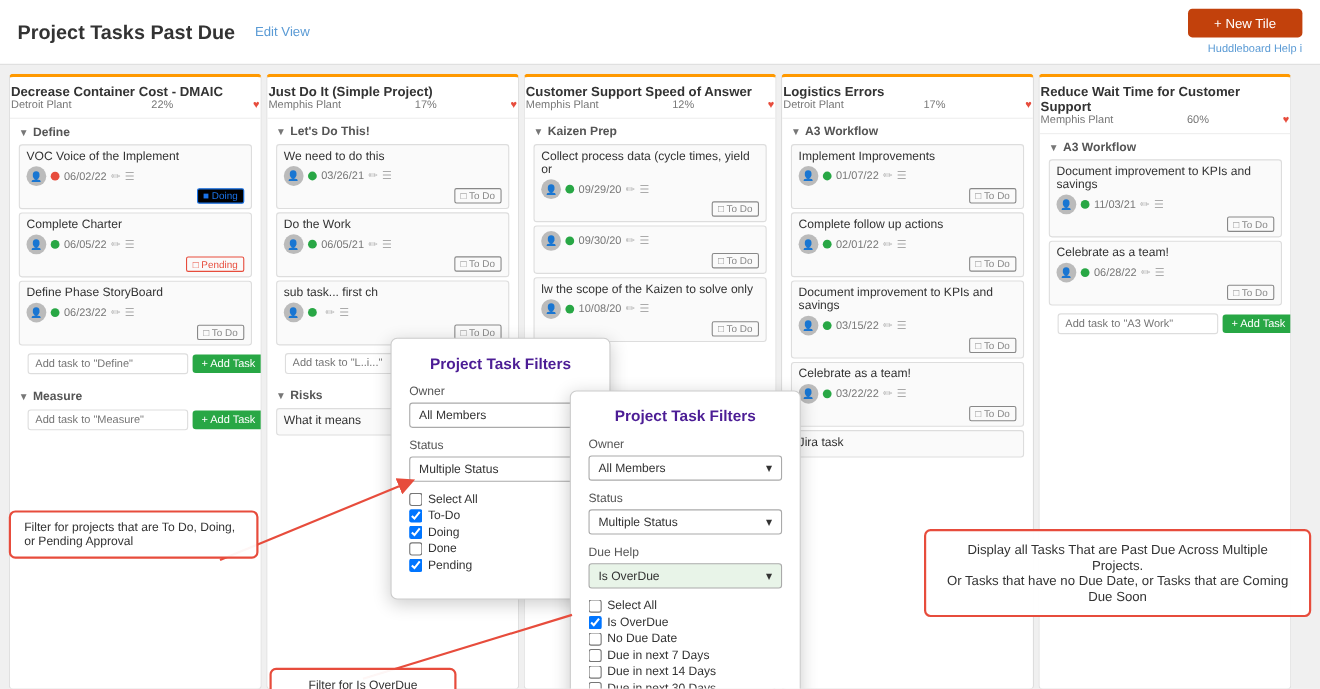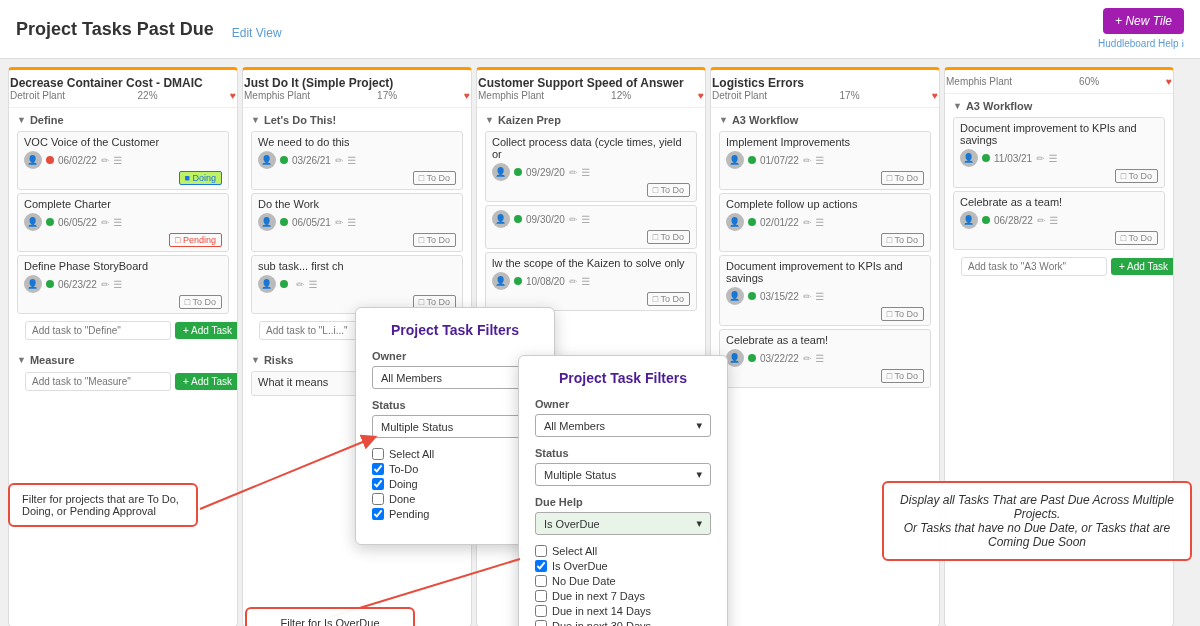--- a/index.html
+++ b/index.html
@@ -2,21 +2,21 @@
 <html><head>
   <meta charset="utf-8">
   <style>
     * { box-sizing: border-box; margin: 0; padding: 0; }
     body { font-family: Arial, sans-serif; background: #f0f0f0; font-size: 12px; width: 1200px; height: 626px; overflow: hidden; }
 
     
     .header { background: #fff; padding: 8px 16px; display: flex; align-items: center; justify-content: space-between; border-bottom: 1px solid #ddd; }
     .header-title { font-size: 18px; font-weight: bold; color: #333; }
     .header-edit { color: #5b9bd5; font-size: 12px; margin-left: 10px; cursor: pointer; }
-    .new-tile-btn { background: #a21caf; color: #fff; border: none; padding: 6px 12px; border-radius: 4px; cursor: pointer; font-size: 12px; font-style: italic; }
+    .new-tile-btn { background: #c2410c; color: #fff; border: none; padding: 6px 24px; border-radius: 4px; cursor: pointer; font-size: 12px; }
     .huddleboard-help { font-size: 10px; color: #5b9bd5; text-align: right; display: block; }
 
     
     .board { display: flex; gap: 4px; padding: 8px; height: calc(626px - 50px); overflow: hidden; position: relative; }
 
     
     .column { background: #fff; border: 1px solid #ddd; border-top: 3px solid #f90; border-radius: 4px; width: 230px; min-width: 230px; display: flex; flex-direction: column; overflow: hidden; }
     .column-header { padding: 6px 1px; border-bottom: 1px solid #eee; }
     .column-title { font-weight: bold; font-size: 12px; color: #333; }
     .column-meta { font-size: 10px; color: #777; display: flex; justify-content: space-between; align-items: center; }
@@ -33,56 +33,56 @@
     .task-meta { display: flex; align-items: center; gap: 4px; font-size: 10px; color: #777; }
     .avatar { width: 18px; height: 18px; border-radius: 50%; background: #bbb; display: inline-flex; align-items: center; justify-content: center; font-size: 9px; color: #fff; flex-shrink: 0; }
     .status-dot { width: 8px; height: 8px; border-radius: 50%; display: inline-block; }
     .dot-green { background: #28a745; }
     .dot-red { background: #e74c3c; }
     .task-date { font-size: 10px; color: #777; }
     .edit-icon { color: #aaa; font-size: 10px; }
     .task-status { display: flex; align-items: center; gap: 3px; justify-content: flex-end; margin-top: 2px; }
     .status-badge { font-size: 9px; padding: 1px 5px; border-radius: 2px; border: 1px solid; }
     .badge-todo { color: #888; border-color: #888; }
-    .badge-doing { color: #1a73e8; border-color: #1a73e8; background: #bef264; }
+    .badge-doing { color: #1a73e8; border-color: #1a73e8; background: #000000; }
     .badge-pending { color: #e74c3c; border-color: #e74c3c; }
 
     
     .add-task-row { display: flex; gap: 4px; align-items: center; padding: 4px 8px; }
     .add-task-input { border: 1px solid #ddd; padding: 3px 6px; font-size: 10px; flex: 1; border-radius: 3px; }
     .add-task-btn { background: #28a745; color: #fff; border: none; padding: 3px 8px; border-radius: 3px; font-size: 10px; cursor: pointer; white-space: nowrap; }
 
     
     .overlay { position: absolute; z-index: 100; }
 
     
     .filter-popup { background: #fff; border: 1px solid #ccc; border-radius: 6px; box-shadow: 0 4px 16px rgba(0,0,0,0.2); padding: 14px 16px; width: 200px; }
     .filter-popup-title { font-size: 14px; font-weight: bold; color: #4c1d95; text-align: center; margin-bottom: 12px; }
-    .filter-label { font-size: 11px; color: #555; margin-bottom: 4px; font-weight: bold; }
+    .filter-label { font-size: 11px; color: #555; margin-bottom: 4px; font-weight: normal; }
     .filter-dropdown { width: 100%; border: 1px solid #aaa; border-radius: 3px; padding: 4px 8px; font-size: 11px; background: #fff; color: #333; margin-bottom: 10px; cursor: pointer; display: flex; justify-content: space-between; align-items: center; }
     .filter-checkbox-group { margin-bottom: 10px; }
     .filter-checkbox-item { display: flex; align-items: center; gap: 5px; font-size: 11px; color: #333; margin-bottom: 3px; }
     .filter-checkbox-item input[type="checkbox"] { width: 12px; height: 12px; }
 
     
     .annotation-box { position: absolute; border: 2px solid #e74c3c; border-radius: 6px; background: rgba(255,255,255,0.95); padding: 8px 12px; font-size: 11px; color: #333; z-index: 200; }
 
     
     .filter-popup2 { background: #fff; border: 1px solid #ccc; border-radius: 6px; box-shadow: 0 4px 16px rgba(0,0,0,0.2); padding: 14px 16px; width: 210px; }
 
     
     .display-annotation { background: rgba(255,255,255,0.95); border: 2px solid #e74c3c; border-radius: 6px; padding: 10px 14px; font-size: 12px; color: #333; text-align: center; z-index: 200; position: absolute; }
 
     .column-body { overflow-y: auto; flex: 1; padding-bottom: 4px; }
   </style>
 </head>
 <body>
 
 <div class="header">
-  <div style="display:flex;align-items:flex-end;gap:8px;">
+  <div style="display:flex;align-items:center;gap:8px;">
     <span class="header-title">Project Tasks Past Due</span>
     <span class="header-edit">Edit View</span>
   </div>
   <div style="display:flex;flex-direction:column;align-items:flex-end;gap:2px;">
     <button class="new-tile-btn">+ New Tile</button>
     <span class="huddleboard-help">Huddleboard Help ℹ</span>
   </div>
 </div>
 
 <div class="board">
@@ -97,21 +97,21 @@
       </div>
     </div>
     <div class="column-body">
 
       <div class="section">
         <div class="section-title">
           <span class="chevron">▼</span>
           <span>Define</span>
         </div>
         <div class="task-card">
-          <div class="task-name">VOC Voice of the Customer</div>
+          <div class="task-name">VOC Voice of the Implement</div>
           <div class="task-meta">
             <div class="avatar">👤</div>
             <span class="status-dot dot-red"></span>
             <span class="task-date">06/02/22</span>
             <span class="edit-icon">✏</span>
             <span class="edit-icon">☰</span>
           </div>
           <div class="task-status">
             <span class="status-badge badge-doing">■ Doing</span>
           </div>
@@ -153,21 +153,21 @@
           <span class="chevron">▼</span>
           <span>Measure</span>
         </div>
         <div class="add-task-row">
           <input class="add-task-input" type="text" placeholder="Add task to &quot;Measure&quot;" style="">
           <button class="add-task-btn">+ Add Task</button>
         </div>
       </div>
     </div>
 
-    <div class="annotation-box" style="left:8px;top:424px;width:190px;">
+    <div class="annotation-box" style="left:8px;top:405px;width:227px;">
       <span>Filter for projects that are To Do, Doing, or Pending Approval</span>
     </div>
   </div>
 
   <div class="column">
     <div class="column-header">
       <div class="column-title">Just Do It (Simple Project)</div>
       <div class="column-meta">
         <span>Memphis Plant</span>
         <span>17%</span>
@@ -352,26 +352,30 @@
             <div class="avatar">👤</div>
             <span class="status-dot dot-green"></span>
             <span class="task-date">03/22/22</span>
             <span class="edit-icon">✏</span>
             <span class="edit-icon">☰</span>
           </div>
           <div class="task-status">
             <span class="status-badge badge-todo">□ To Do</span>
           </div>
         </div>
+        <div class="task-card">
+          <div class="task-name">Jira task</div>
+        </div>
       </div>
     </div>
   </div>
 
   <div class="column">
     <div class="column-header">
+      <div class="column-title">Reduce Wait Time for Customer Support</div>
       <div class="column-meta">
         <span>Memphis Plant</span>
         <span>60%</span>
         <span class="heart-icon">♥</span>
       </div>
     </div>
     <div class="column-body">
       <div class="section">
         <div class="section-title">
           <span class="chevron">▼</span>
@@ -501,18 +505,18 @@
     <line x1="200" y1="450" x2="370" y2="380" stroke="#e74c3c" stroke-width="2" marker-end="url(#arrowhead)"></line>
 
     <line x1="330" y1="558" x2="520" y2="500" stroke="#e74c3c" stroke-width="2"></line>
     <defs>
       <marker id="arrowhead" markerWidth="8" markerHeight="8" refX="4" refY="4" orient="auto">
         <path d="M0,0 L8,4 L0,8 Z" fill="#e74c3c"></path>
       </marker>
     </defs>
   </svg>
 
-  <div class="display-annotation" style="right:8px;top:422px;width:310px;font-style:italic;">
+  <div class="display-annotation" style="right:8px;top:422px;width:352px;">
     <span style="white-space:pre-line;">Display all Tasks That are Past Due Across Multiple Projects.
 Or Tasks that have no Due Date, or Tasks that are Coming Due Soon</span>
   </div>
 
 </div>
 
 </body></html>

